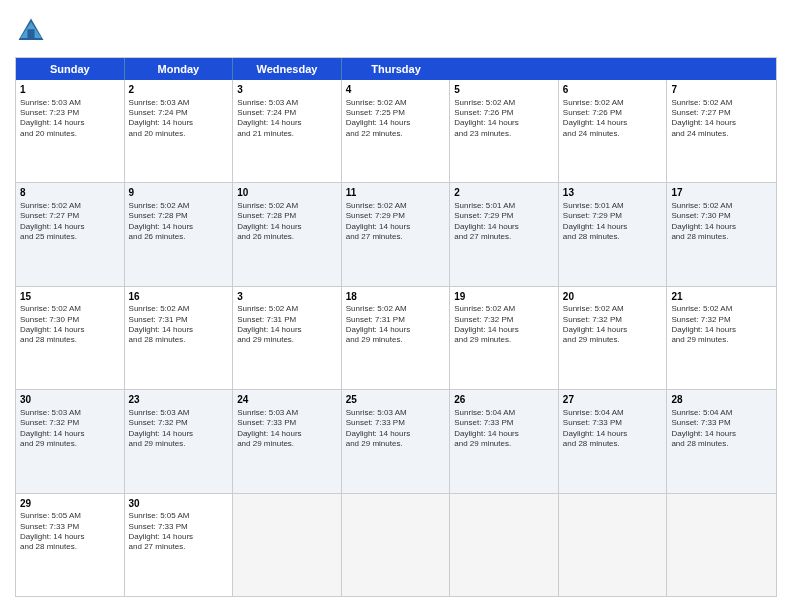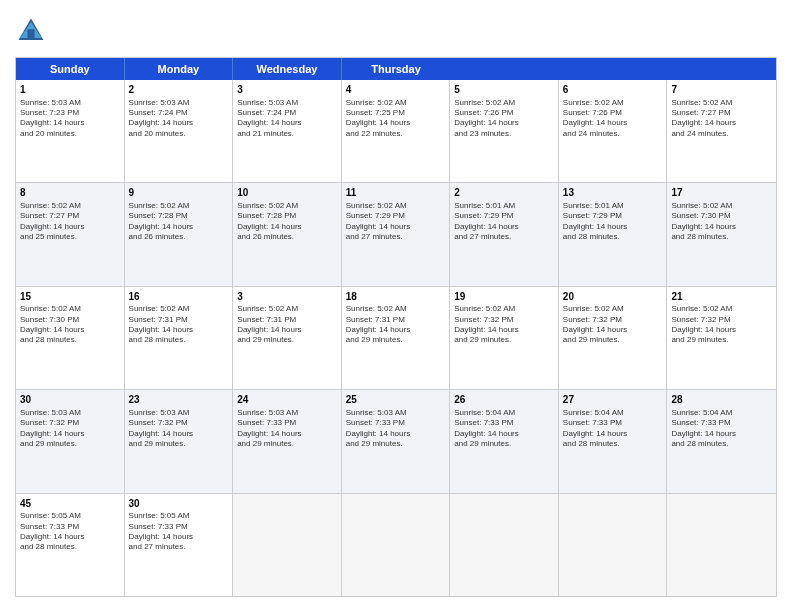--- a/index.html
+++ b/index.html
@@ -339,21 +339,21 @@
           <div class="cal-cell alt-row">
             <div class="day-num">28</div>
             <div class="cell-text">Sunrise: 5:04 AM</div>
             <div class="cell-text">Sunset: 7:33 PM</div>
             <div class="cell-text">Daylight: 14 hours</div>
             <div class="cell-text">and 28 minutes.</div>
           </div>
         </div>
         <div class="cal-row">
           <div class="cal-cell">
-            <div class="day-num">45</div>
+            <div class="day-num">29</div>
             <div class="cell-text">Sunrise: 5:05 AM</div>
             <div class="cell-text">Sunset: 7:33 PM</div>
             <div class="cell-text">Daylight: 14 hours</div>
             <div class="cell-text">and 28 minutes.</div>
           </div>
           <div class="cal-cell">
             <div class="day-num">30</div>
             <div class="cell-text">Sunrise: 5:05 AM</div>
             <div class="cell-text">Sunset: 7:33 PM</div>
             <div class="cell-text">Daylight: 14 hours</div>

